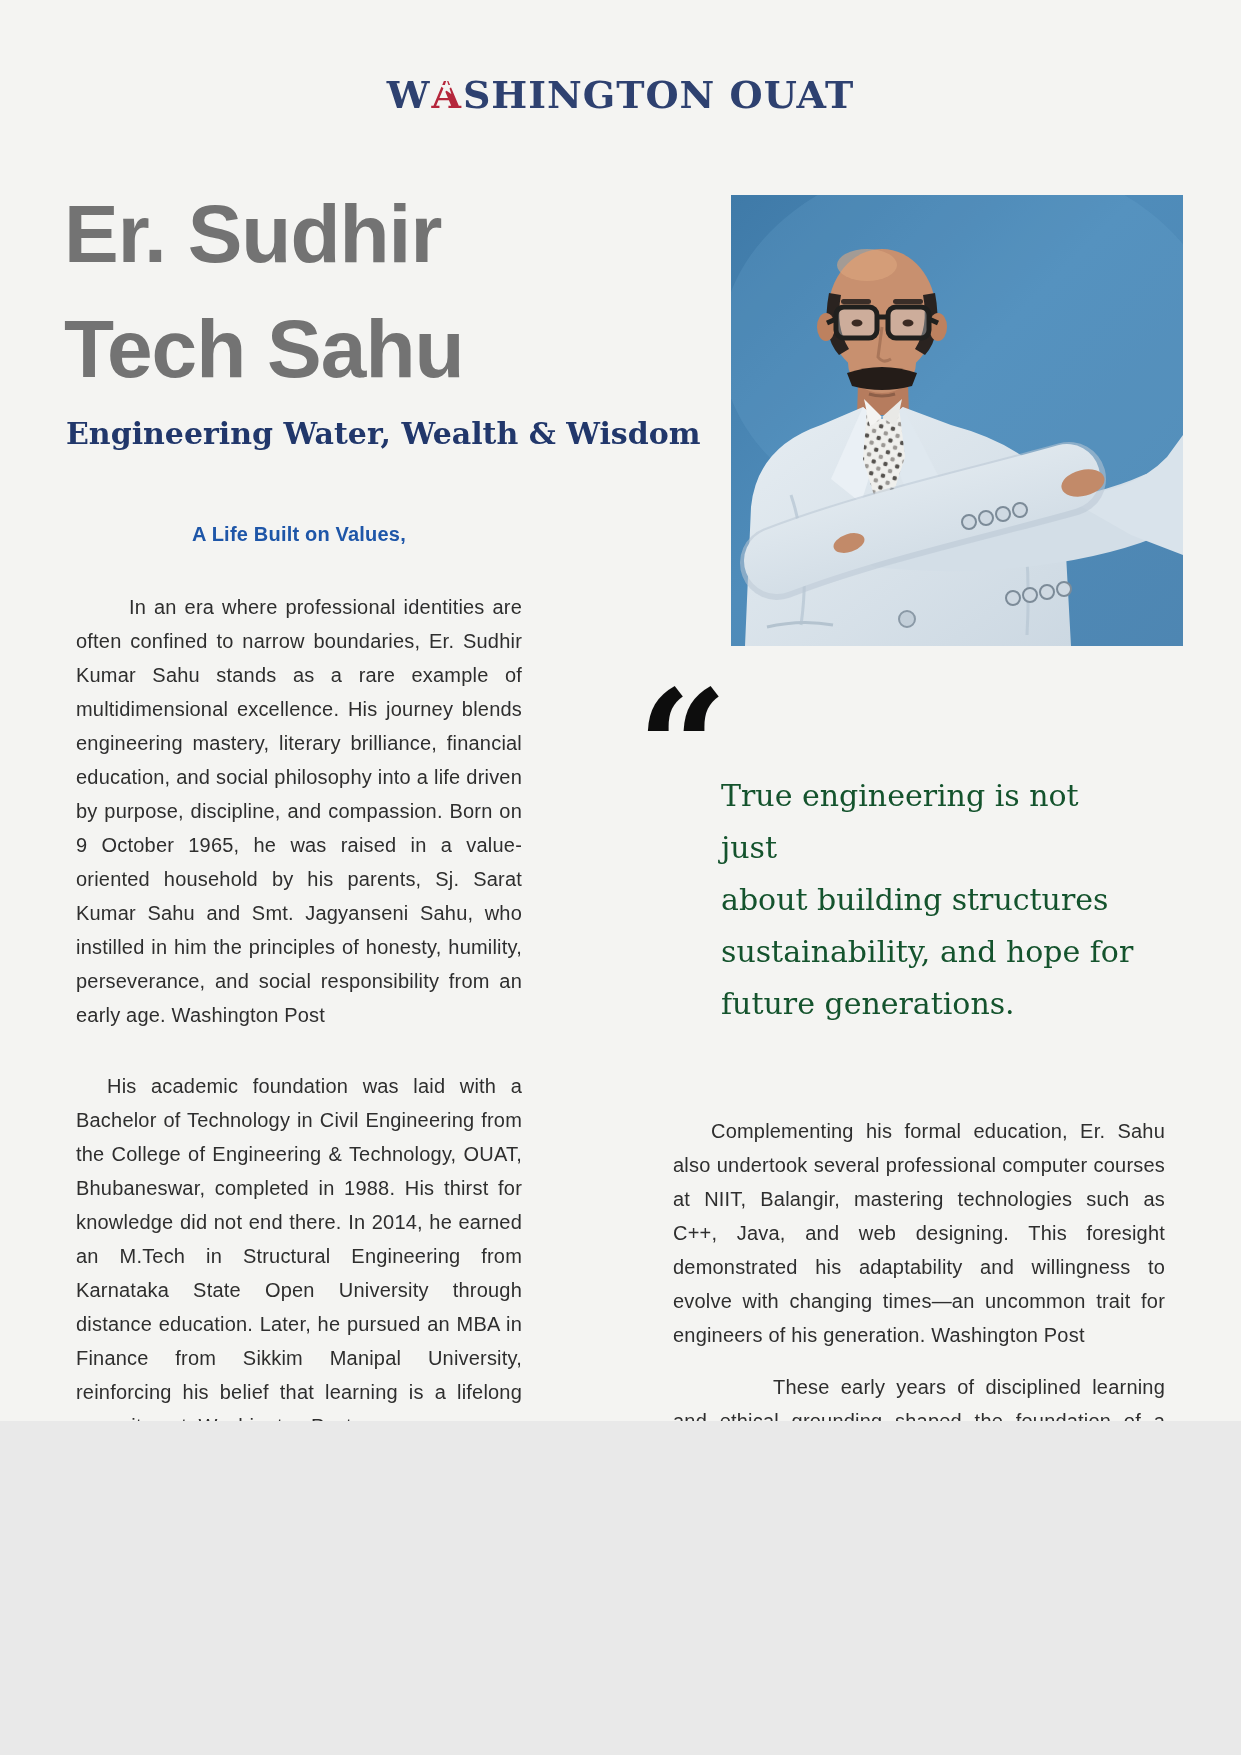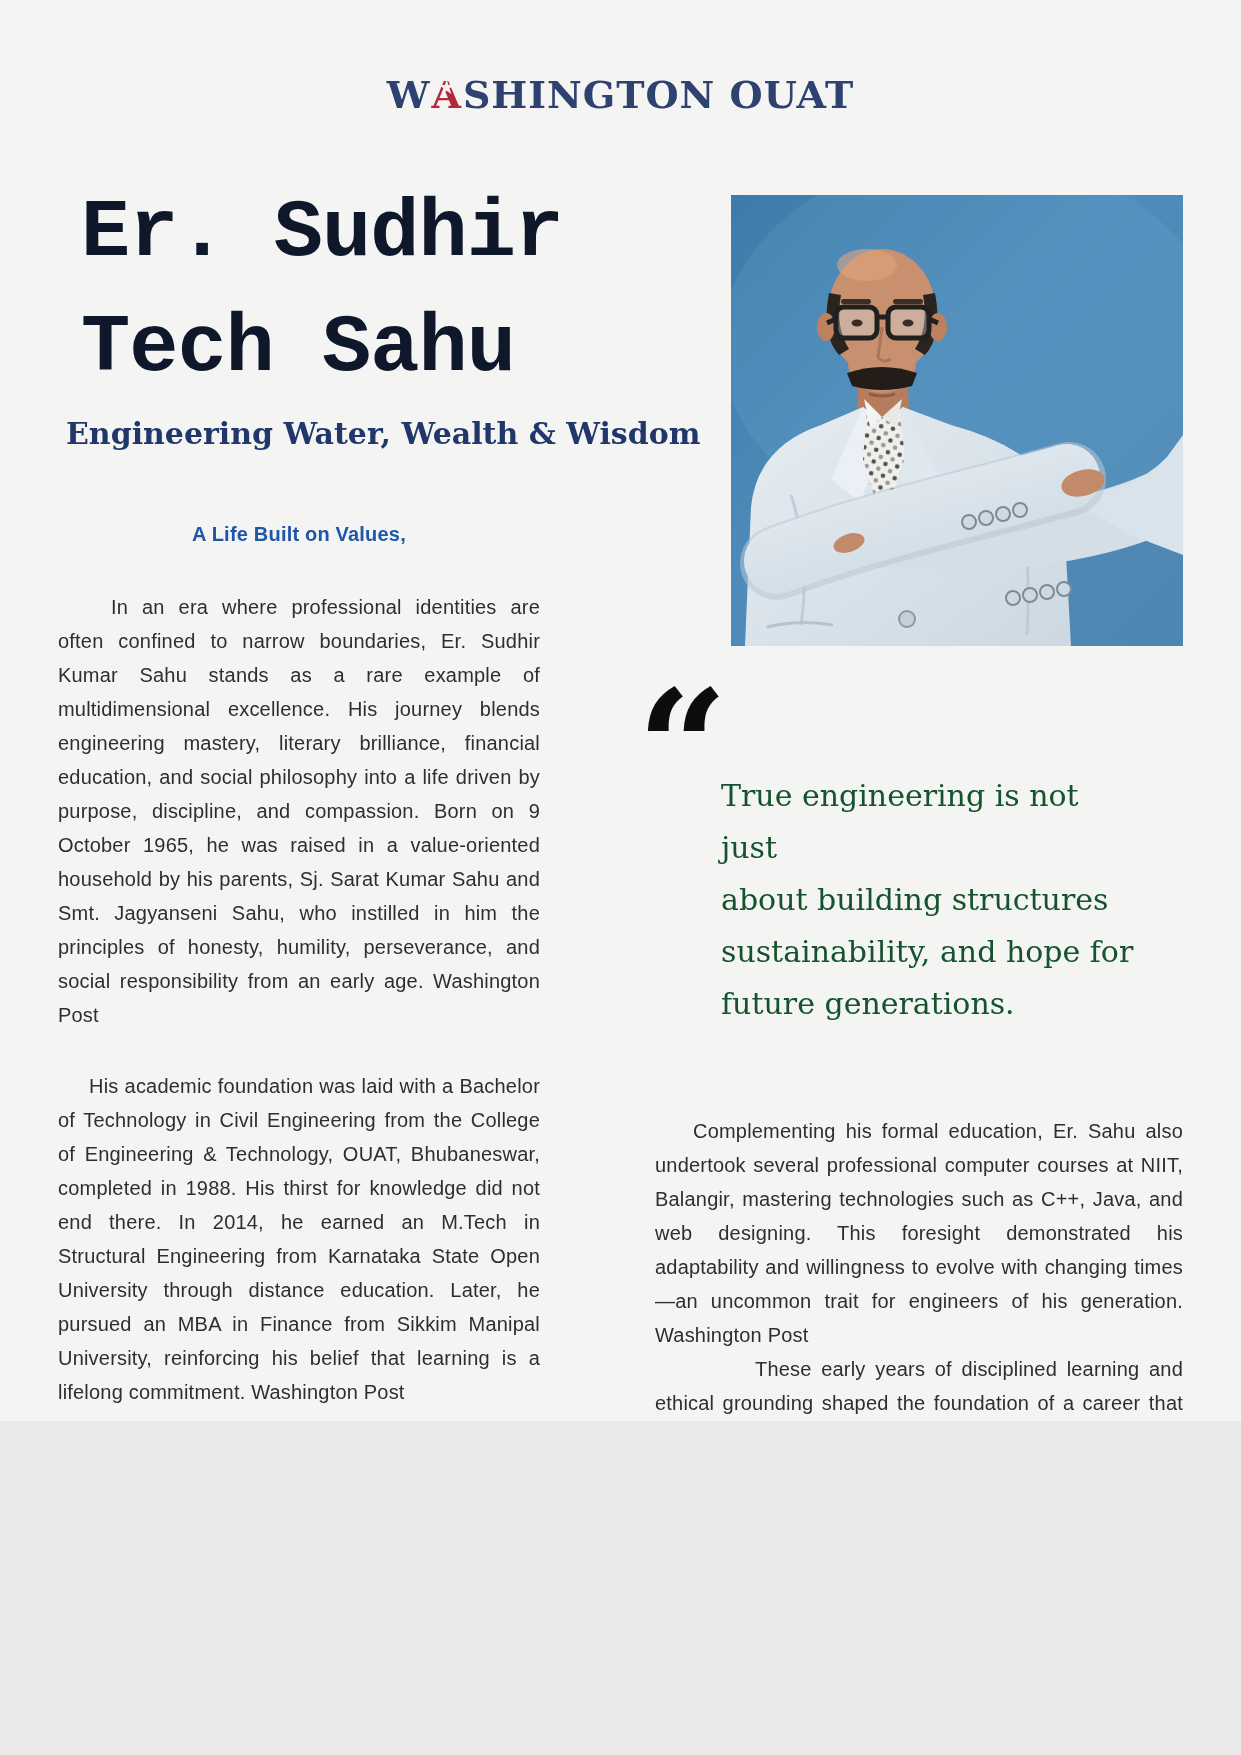--- a/index.html
+++ b/index.html
@@ -40,27 +40,27 @@
   .content{
     display:flex;
     padding:0 58px;
     margin-top:58px;
     align-items:flex-start;
   }
   .col-left{width:482px;flex:none;}
   .col-right{width:528px;flex:none;margin-left:115px;}
   
   .article-title{
-    margin:0 0 0 23px;
-    font-family:Liberation Mono, monospace;
+    margin:0 0 0 6px;
+    font-family:Liberation Sans, sans-serif;
     font-weight:700;
     font-size:82px;
     line-height:115px;
     letter-spacing:-1px;
-    color:#0f172a;
+    color:#737373;
     white-space:nowrap;
   }
   .article-title span{display:block;}
   .tagline{
     margin:6px 0 0 8px;
     font-family:"DejaVu Serif","Liberation Serif",serif;
     font-weight:700;
     font-size:30px;
     line-height:44px;
     color:#21376b;
@@ -77,21 +77,21 @@
   }
   .section-heading span{display:block;}
   .body-text{
     margin-top:32px;
     font-size:20px;
     line-height:34px;
     letter-spacing:.2px;
     color:#2e2e2e;
     text-align:justify;
   }
-  .body-text p{margin:0;}
+  .body-text p{margin:18px;}
   .col-left .body-text p:nth-child(1){text-indent:53px;margin-bottom:37px;}
   .col-left .body-text p:nth-child(2){text-indent:31px;}
   .col-right .body-text{margin-top:84px;}
   .col-right .body-text p:nth-child(1){text-indent:38px;}
   .col-right .body-text p:nth-child(2){text-indent:100px;}
   
   .photo{
     width:452px;height:451px;
     margin-top:19px;
     margin-left:auto;

